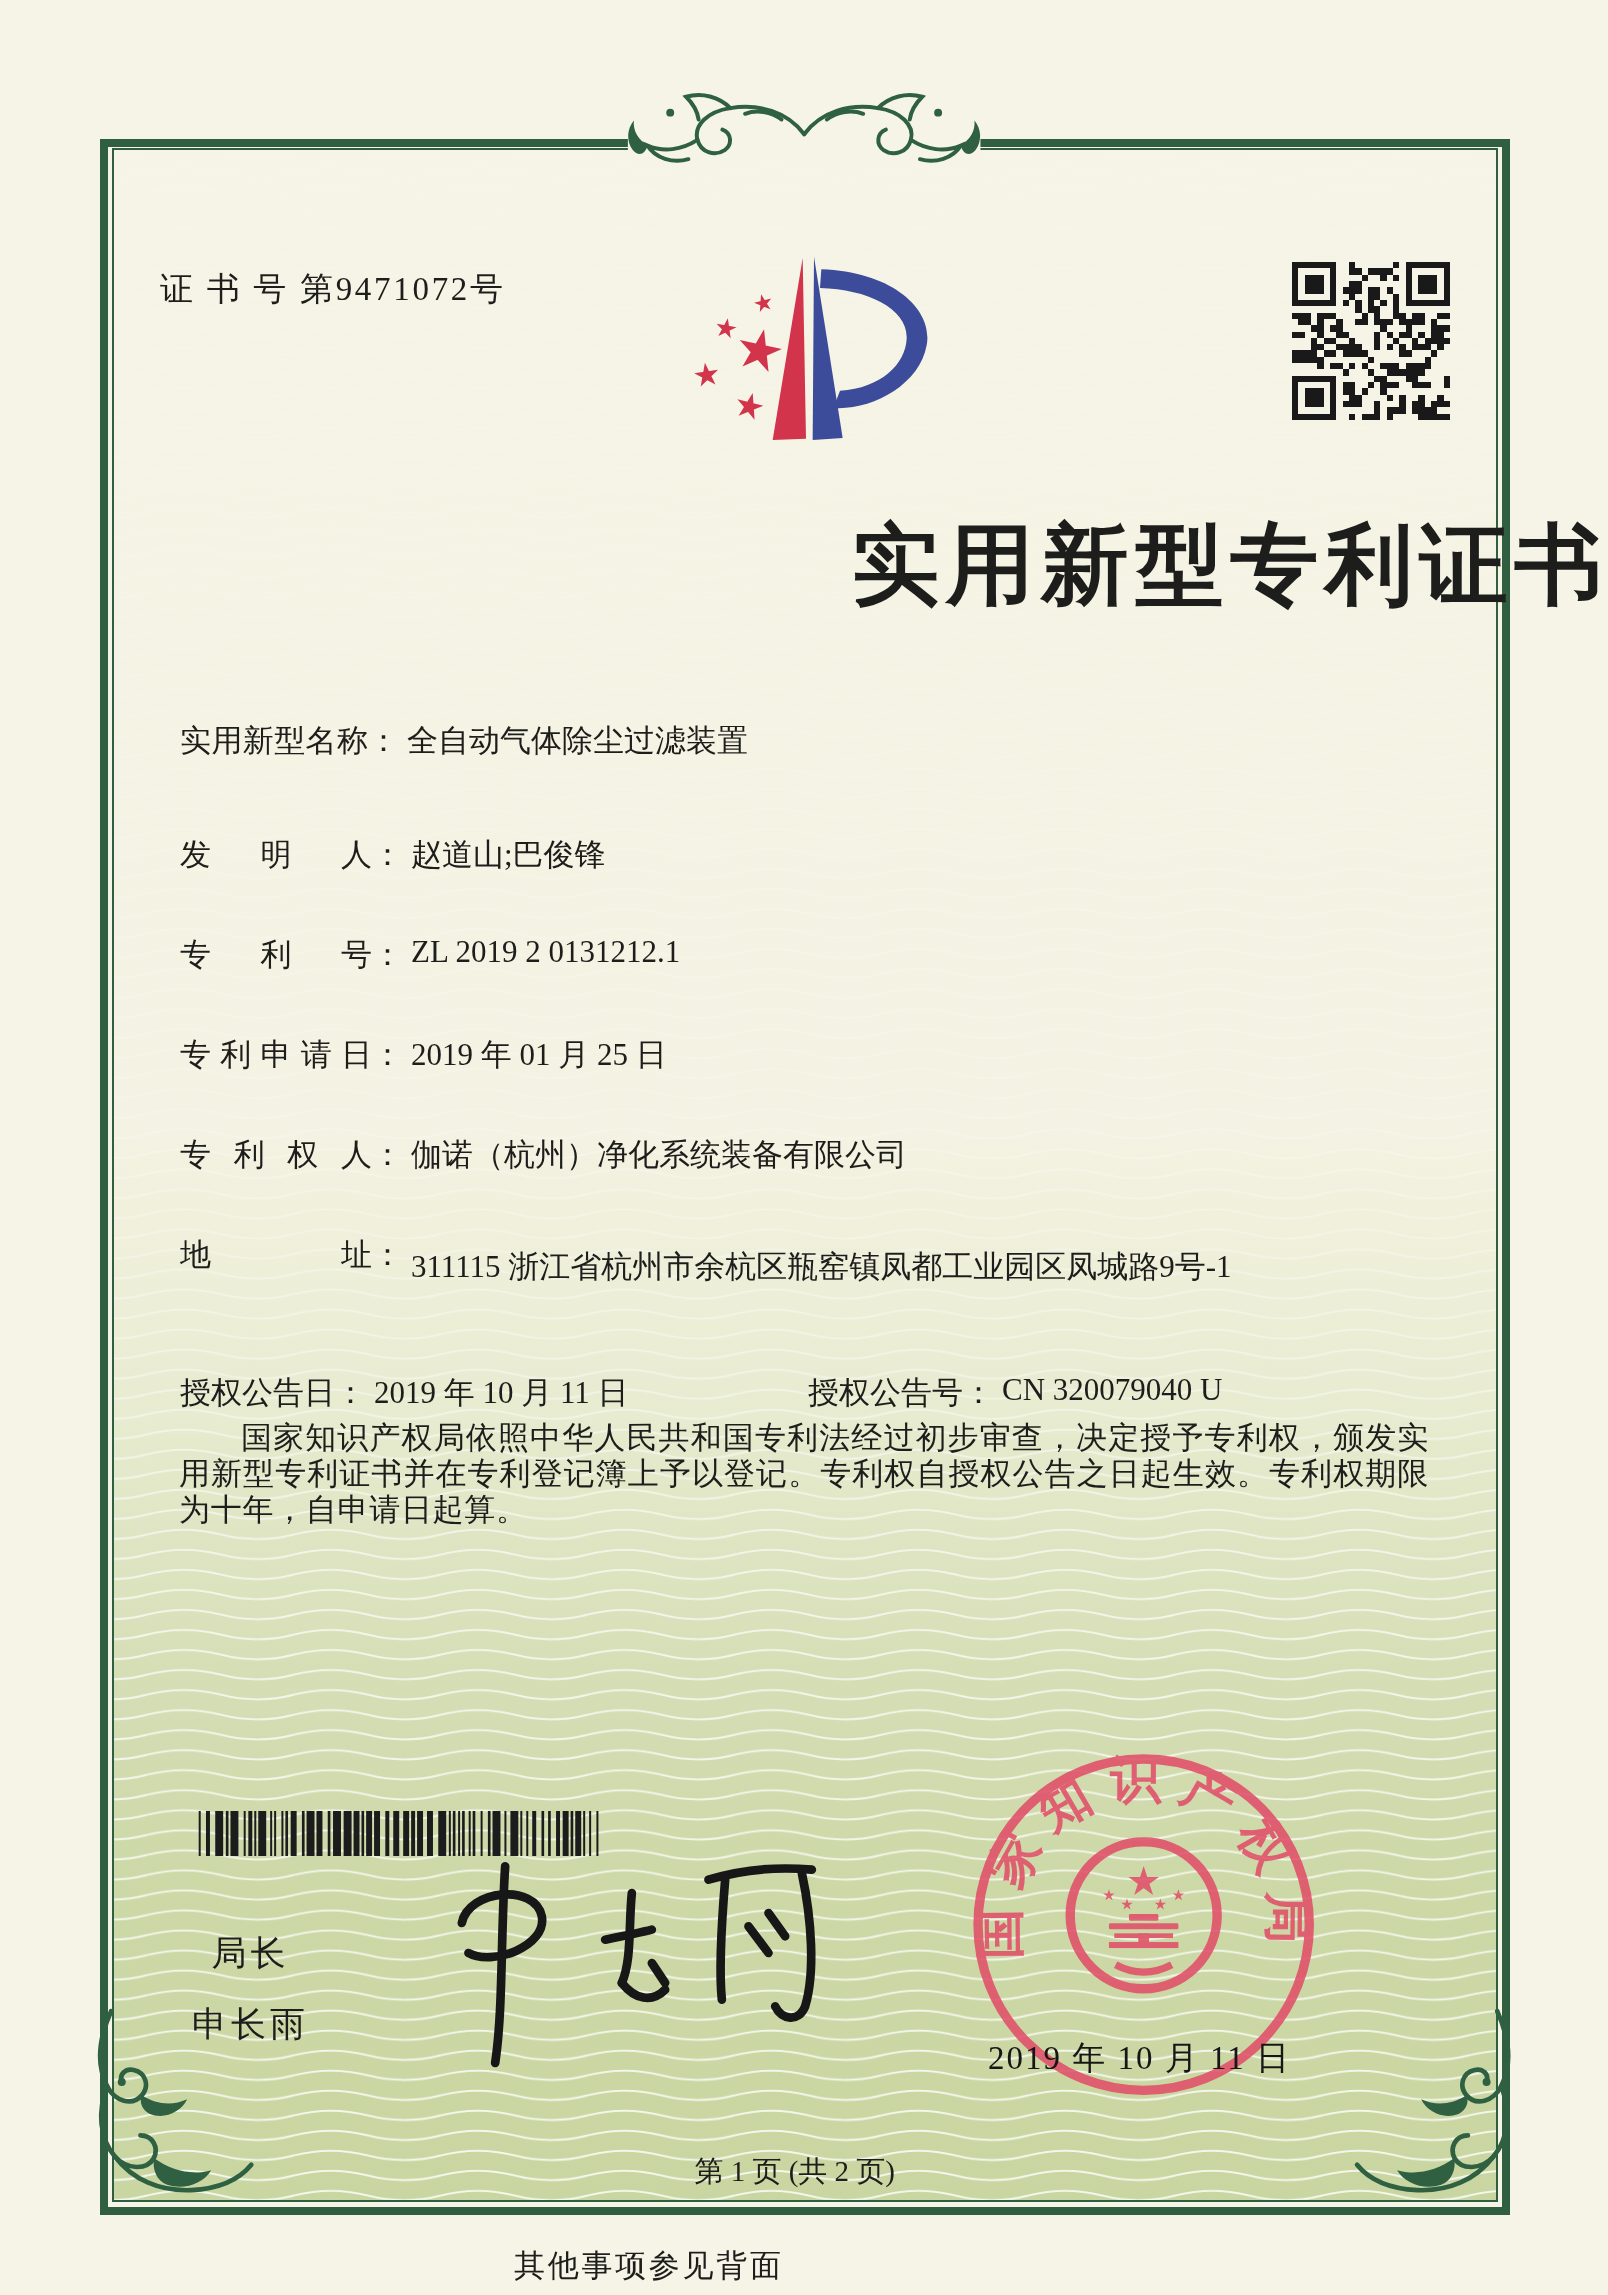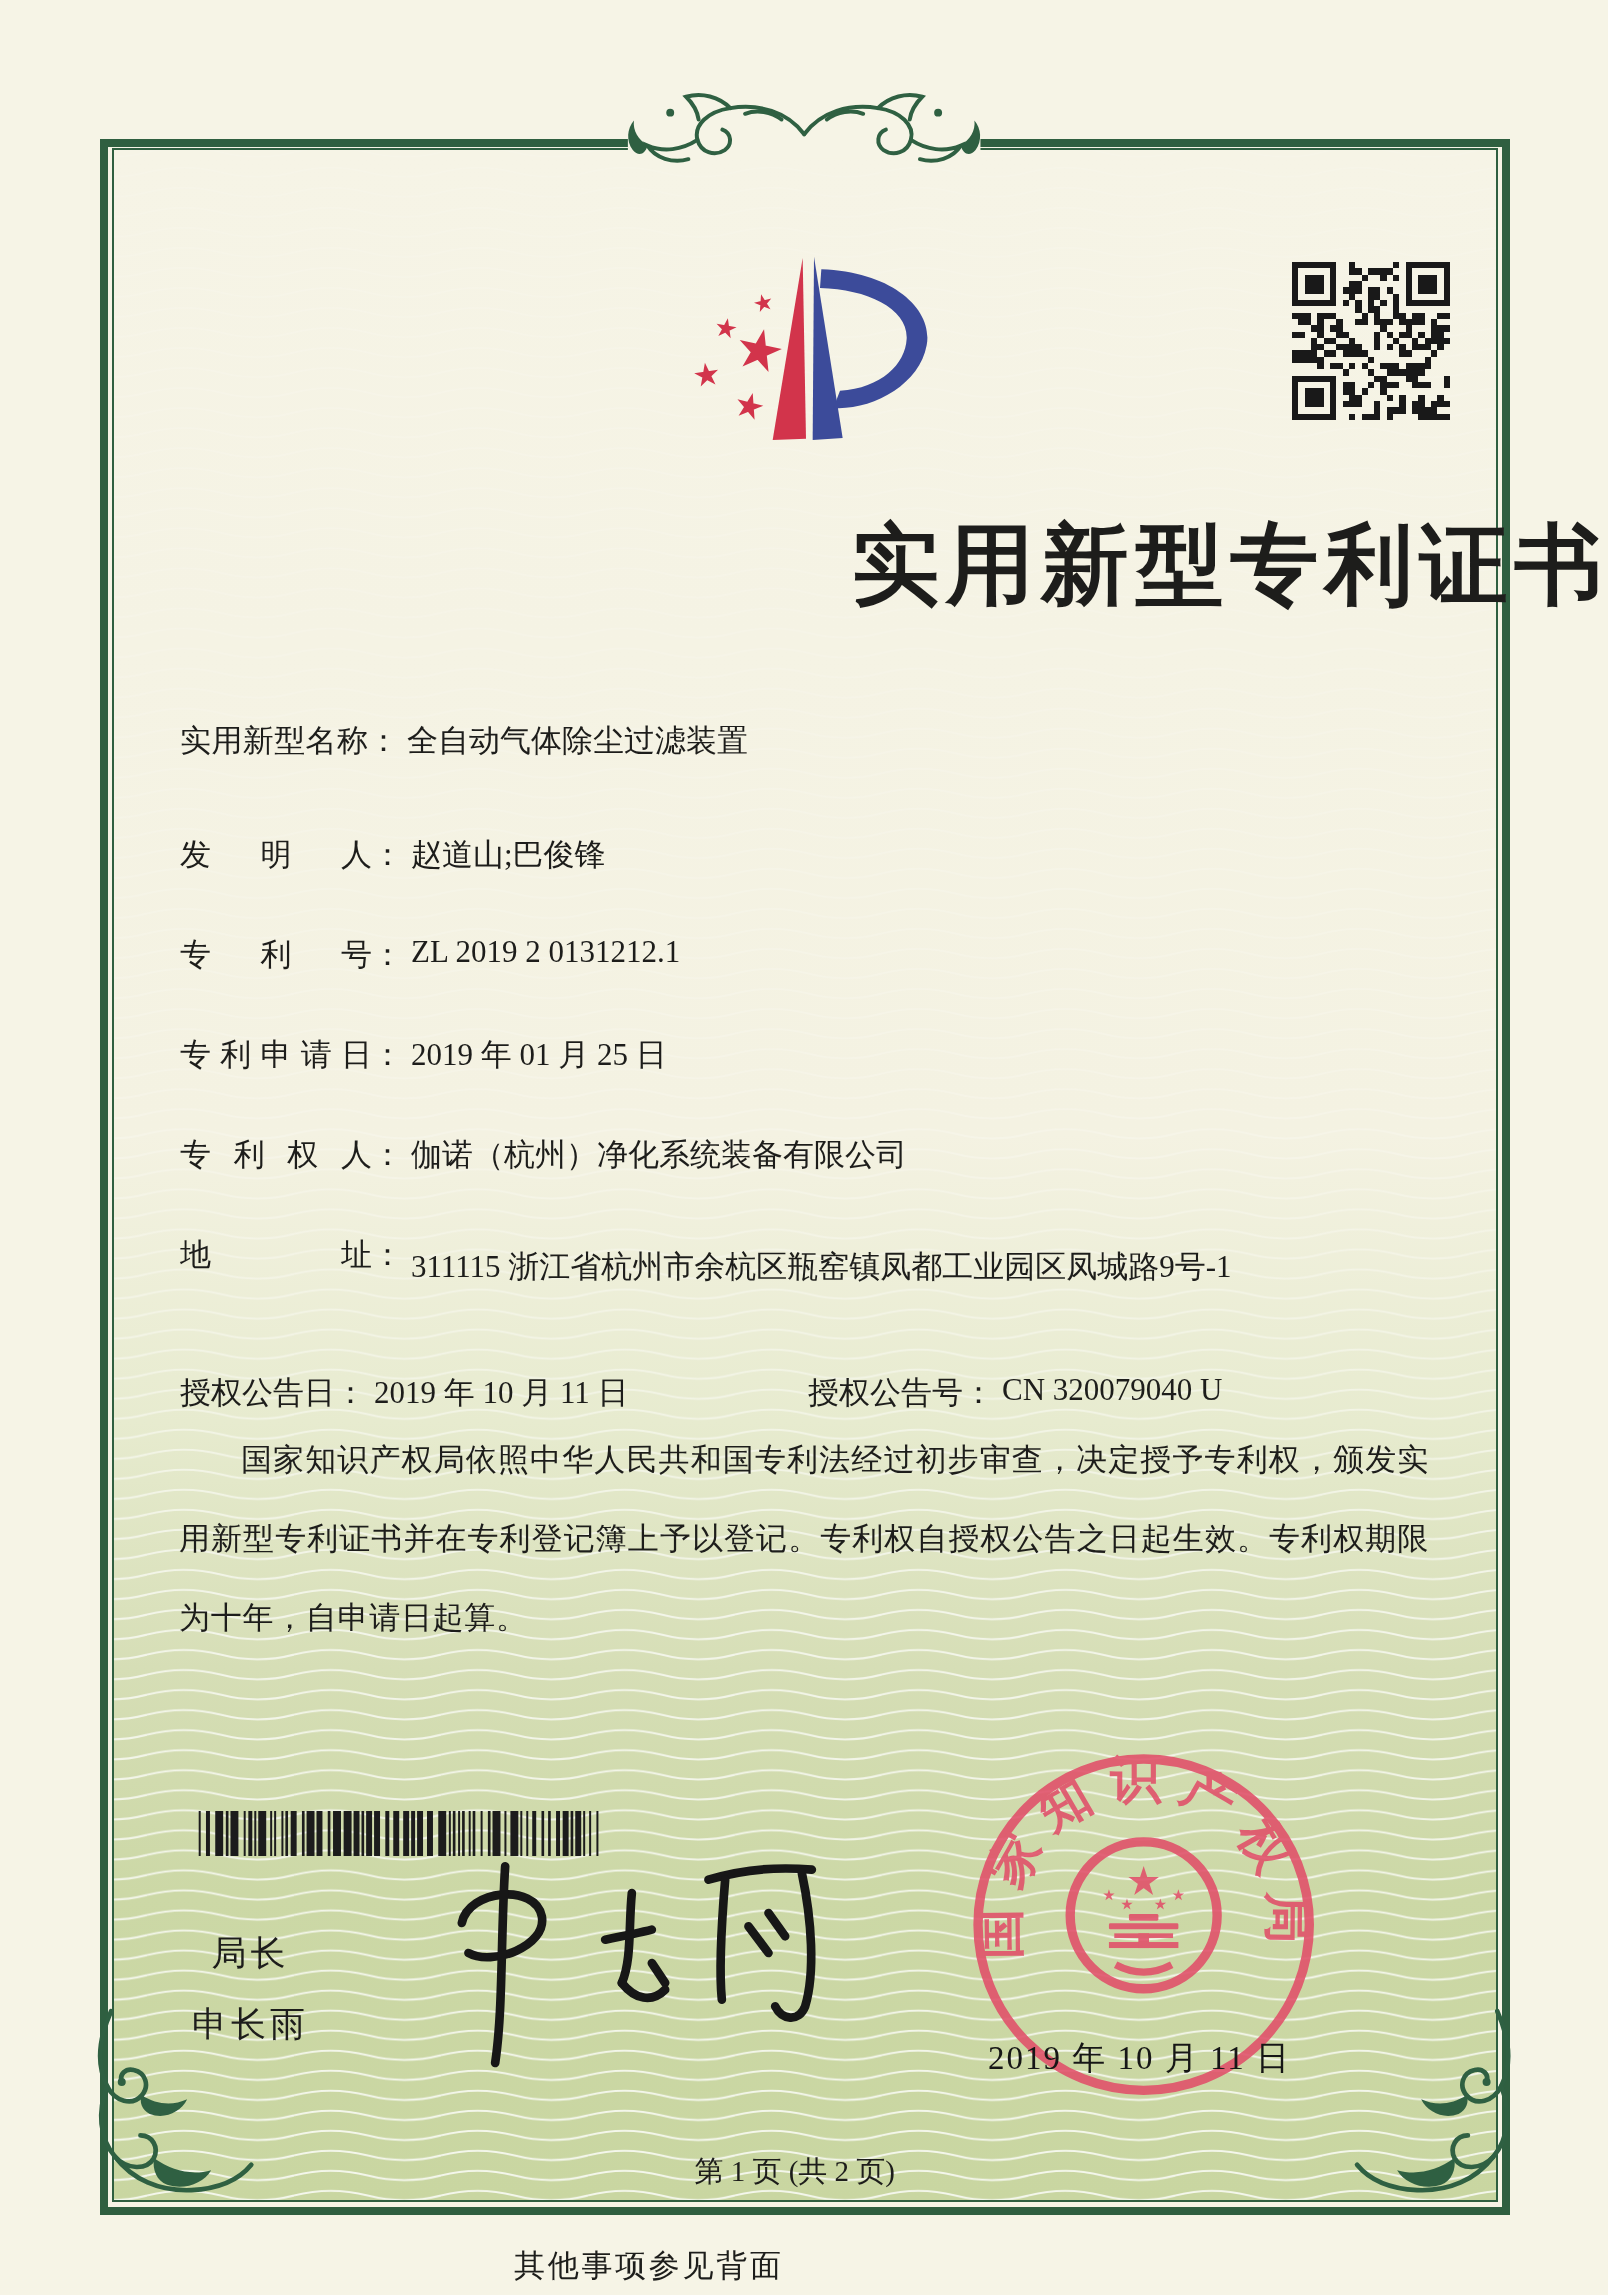--- a/index.html
+++ b/index.html
@@ -27,21 +27,21 @@
   .title{position:absolute;left:0;top:506px;width:1609px;margin:0;text-align:right;
     font-size:88px;font-weight:bold;letter-spacing:6.7px;}
   .row{position:absolute;left:180px;font-size:31px;white-space:nowrap;}
   .lbl{display:inline-block;width:192px;text-align:justify;text-align-last:justify;vertical-align:top;}
   .colon{display:inline-block;vertical-align:top;}
   .val{display:inline-block;margin-left:8px;vertical-align:top;}
   .val-addr{white-space:normal;width:868px;line-height:67px;margin-top:-1.3px;}
   .row-grant{white-space:nowrap;}
   .grant-no-group{position:absolute;left:628px;top:0;white-space:nowrap;}
   .lbl-plain{display:inline-block;vertical-align:top;}
-  .paras{position:absolute;left:179px;top:1420px;width:1250px;font-size:31px;line-height:79px;
+  .paras{position:absolute;left:179px;top:1420px;width:1250px;font-size:31px;line-height:36px;
     text-align:justify;letter-spacing:0.7px;}
   .paras p{margin:0;text-indent:2em;}
   .barcode{position:absolute;left:197px;top:1811px;}
   .signatory{position:absolute;left:192px;top:1918px;font-size:35px;letter-spacing:4px;line-height:71px;text-align:center;}
   .signature-svg{position:absolute;left:427px;top:1843px;}
   .seal-svg{position:absolute;left:962px;top:1743px;opacity:.88;}
   .seal-date{position:absolute;left:988px;top:2036px;font-size:33px;letter-spacing:2px;color:#161616;}
   .page-info{position:absolute;left:601px;top:2152px;width:294px;text-align:right;font-size:29px;}
   .back-note{position:absolute;left:514px;top:2245px;width:454px;text-align:left;font-size:31px;letter-spacing:2.7px;font-family:Liberation Serif, serif;}
   .orn{fill:none;stroke:var(--ornament-green);stroke-width:7;stroke-linecap:round;}
@@ -105,20 +105,21 @@
         <circle class="orn-f" cx="44" cy="106" r="6"></circle>
       </g>
     </defs>
     <rect x="940" y="196" width="528" height="42" fill="var(--paper)"></rect>
     <use href="#drg" transform="translate(1204,150) scale(0.85,0.85)"></use>
     <use href="#drg" transform="translate(1204,150) scale(-0.85,0.85)"></use>
     <use href="#curlA" transform="translate(138,3012)"></use>
     <use href="#curlA" transform="translate(2270,3012) scale(-1,1)"></use>
   </svg>
 
+  <div class="certno">证 书 号 第9471072号</div>
 
   <svg class="logo" style="position:absolute;left:688px;top:252px;" width="240" height="200" viewBox="0 0 360 300">
     <g fill="var(--logo-red)">
       <path d="M0,-1 L0.588,0.809 L-0.951,-0.309 L0.951,-0.309 L-0.588,0.809 Z" transform="translate(107,149) scale(34) rotate(12)"></path>
       <path d="M0,-1 L0.588,0.809 L-0.951,-0.309 L0.951,-0.309 L-0.588,0.809 Z" transform="translate(113,77) scale(14) rotate(-14)"></path>
       <path d="M0,-1 L0.588,0.809 L-0.951,-0.309 L0.951,-0.309 L-0.588,0.809 Z" transform="translate(57,115) scale(16) rotate(10)"></path>
       <path d="M0,-1 L0.588,0.809 L-0.951,-0.309 L0.951,-0.309 L-0.588,0.809 Z" transform="translate(28,185) scale(19) rotate(-8)"></path>
       <path d="M0,-1 L0.588,0.809 L-0.951,-0.309 L0.951,-0.309 L-0.588,0.809 Z" transform="translate(92,232) scale(21) rotate(14)"></path>
     </g>
     <polygon points="172,9 127,282 177,280" fill="var(--logo-red)"></polygon>

